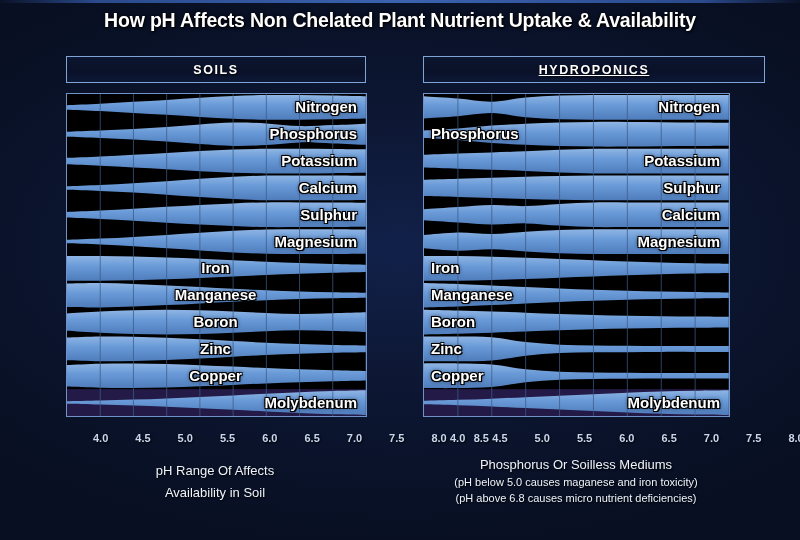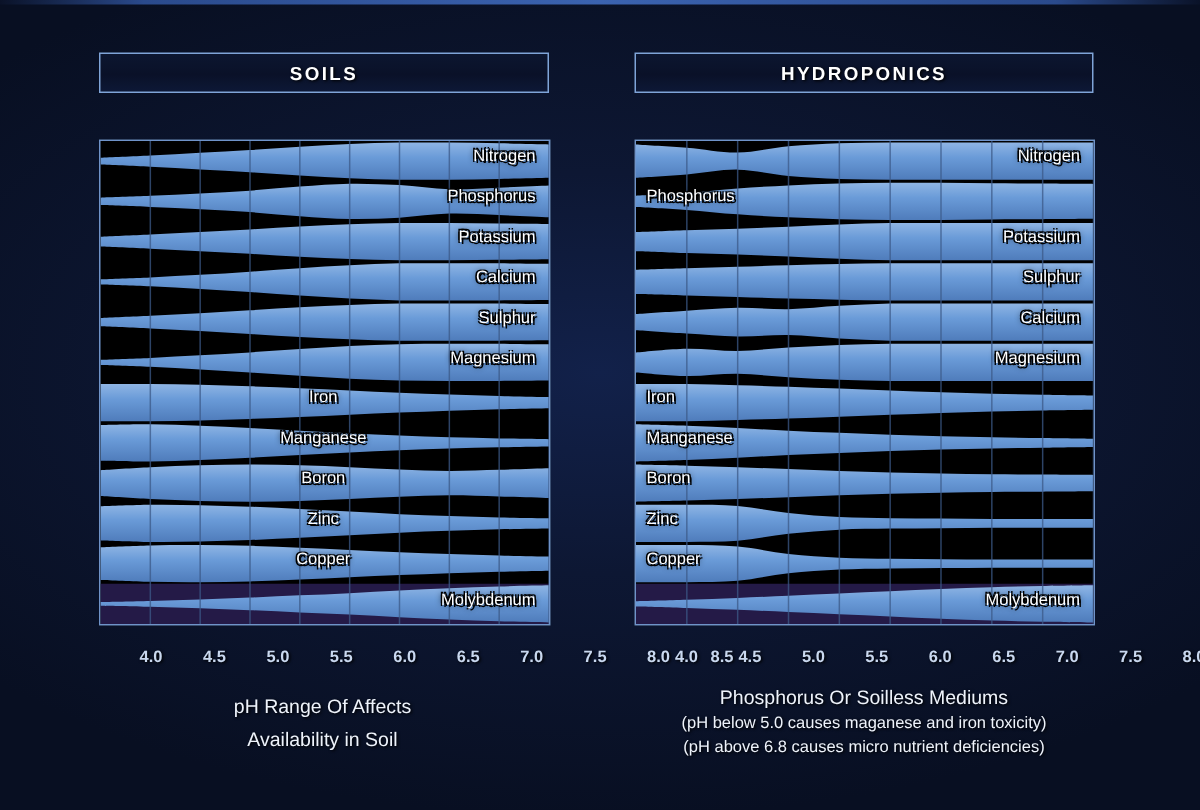--- a/index.html
+++ b/index.html
@@ -20,23 +20,23 @@
     background:linear-gradient(to right,#0a1228 0%,#2a4a8c 12%,#3b63b0 50%,#2a4a8c 88%,#0a1228 100%);
   }
   #title{
     position:absolute;left:0;top:9px;width:800px;
     text-align:center;
     font-size:19.5px;font-weight:bold;letter-spacing:-0.2px;
     color:#ffffff;
     text-shadow:1px 1px 2px #000, 0 0 4px rgba(0,0,0,.9);
   }
 
-  .panel{position:absolute;top:35px;}
+  .panel{position:absolute;top:56px;}
   #panel-soils{left:66px;width:300px;}
-  #panel-hydro{left:423px;width:306px;}
+  #panel-hydro{left:423px;width:342px;text-decoration:underline;}
 
   .panel-header{
     height:27px;box-sizing:border-box;
     border:1px solid #7fa4d8;
     background:linear-gradient(to bottom,#0c1630 0%,#0a1128 55%,#0d1836 100%);
     display:flex;align-items:center;justify-content:center;
     font-size:12.5px;font-weight:bold;letter-spacing:1.6px;
     color:#ffffff;
     text-shadow:1px 1px 2px #000;
   }
@@ -47,21 +47,21 @@
     background:#000000;
     box-sizing:border-box;
   }
   #plot-soils{left:66px;width:301px;height:324px;}
   #plot-hydro{left:423px;width:307px;height:324px;}
 
   .plot-wrap svg{display:block;width:100%;height:100%;}
 
   .bandlabel{
     position:absolute;
-    font-size:11px;font-weight:normal;
+    font-size:15px;font-weight:bold;
     color:#ffffff;
     white-space:nowrap;
     text-shadow:1.4px 1.4px 0 #000, -1px -1px 0 #000, 1px -1px 0 #000, -1px 1px 0 #000, 0 0 4px #000;
     pointer-events:none;
   }
 
   .axis{
     position:absolute;
     display:flex;
     font-size:11px;font-weight:bold;
@@ -82,20 +82,21 @@
   #cap-hydro{left:398px;top:456px;width:356px;font-size:13px;line-height:18px;}
   #cap-hydro .small{font-size:11px;line-height:16px;display:block;}
 </style>
 </head>
 <body>
 
 <div id="stage">
 
   <div id="topline"></div>
 
+  <div id="title">How pH Affects Non Chelated Plant Nutrient Uptake &amp; Availability</div>
 
   <div class="panel" id="panel-soils">
     <div class="panel-header">SOILS</div>
   </div>
 
   <div class="panel" id="panel-hydro">
     <div class="panel-header">HYDROPONICS</div>
   </div>
 
   <div class="plot-wrap" id="plot-soils">

